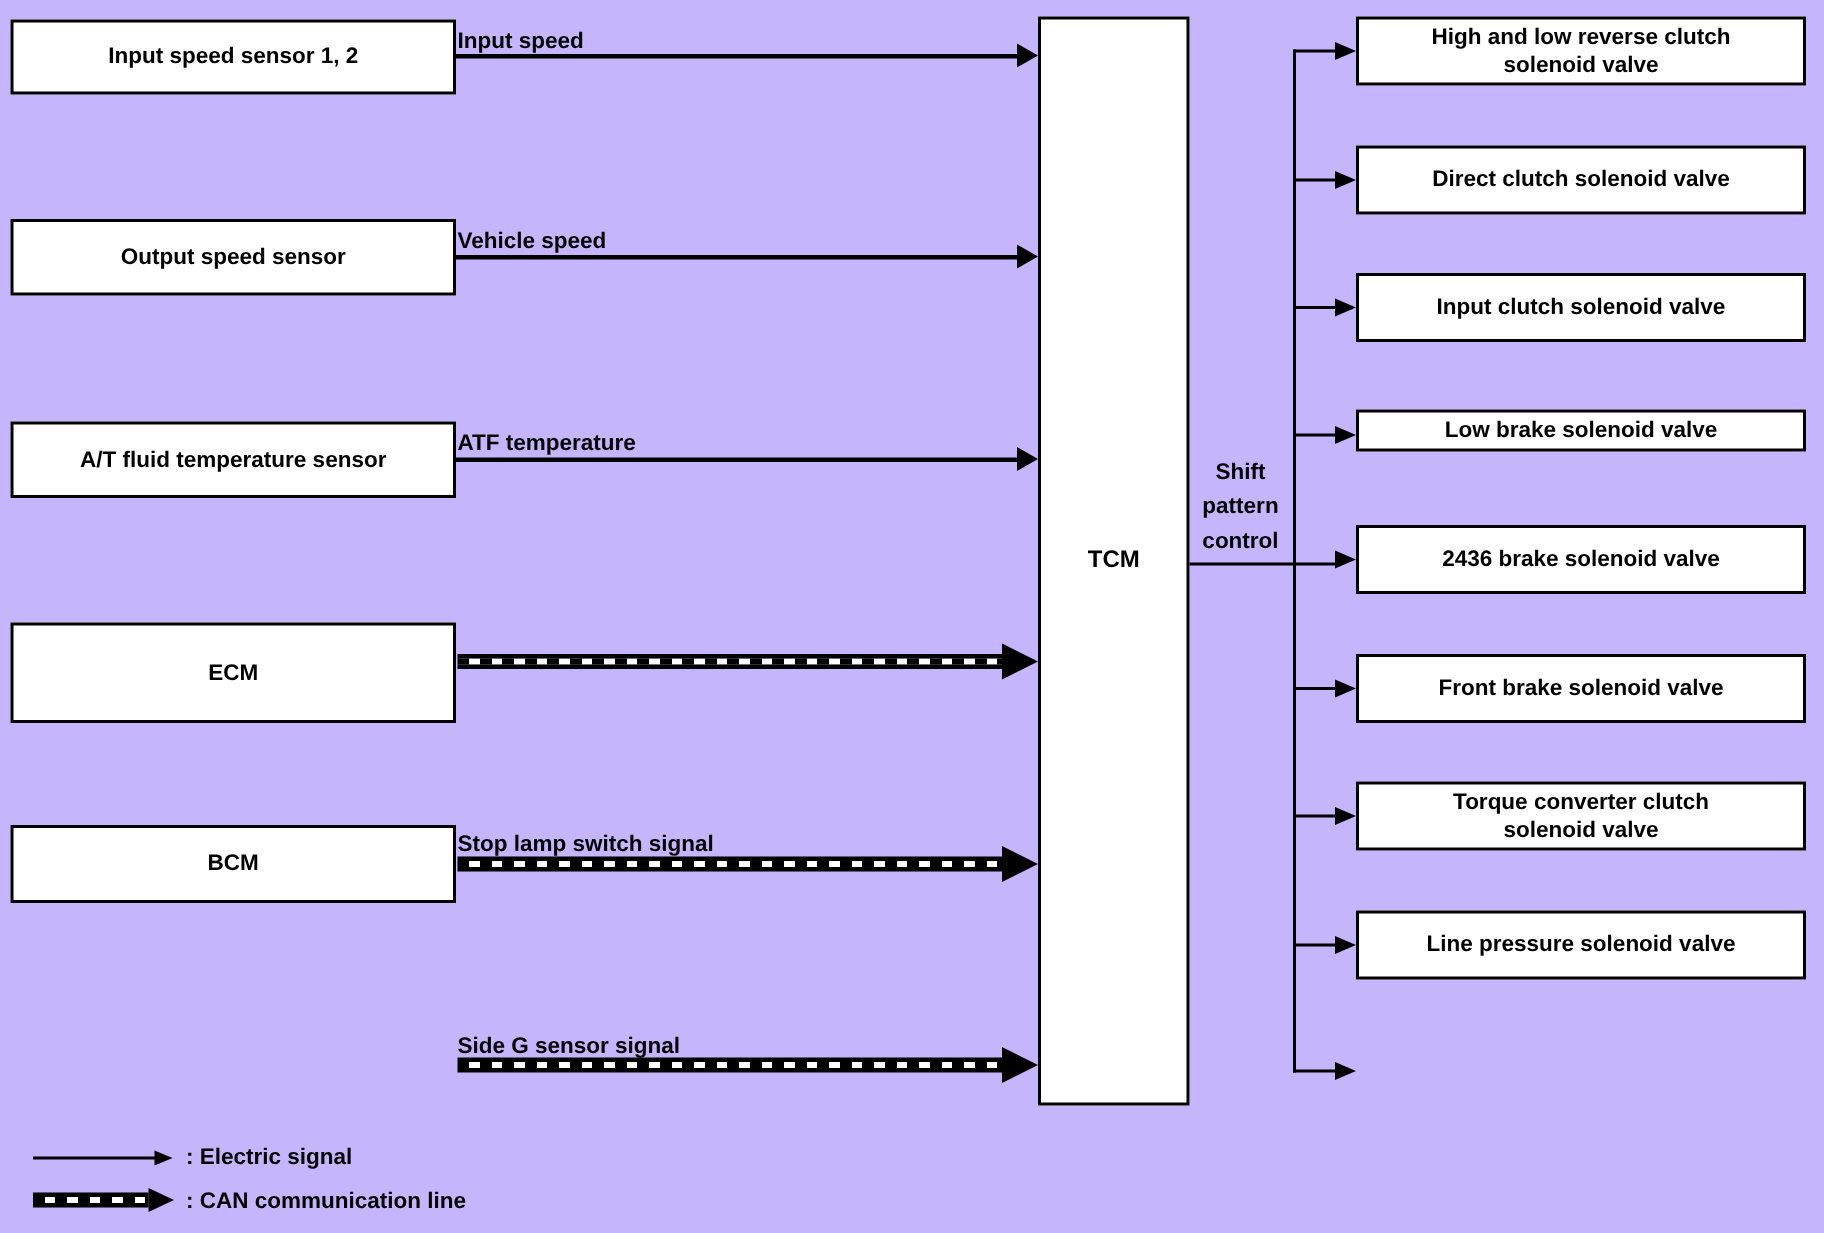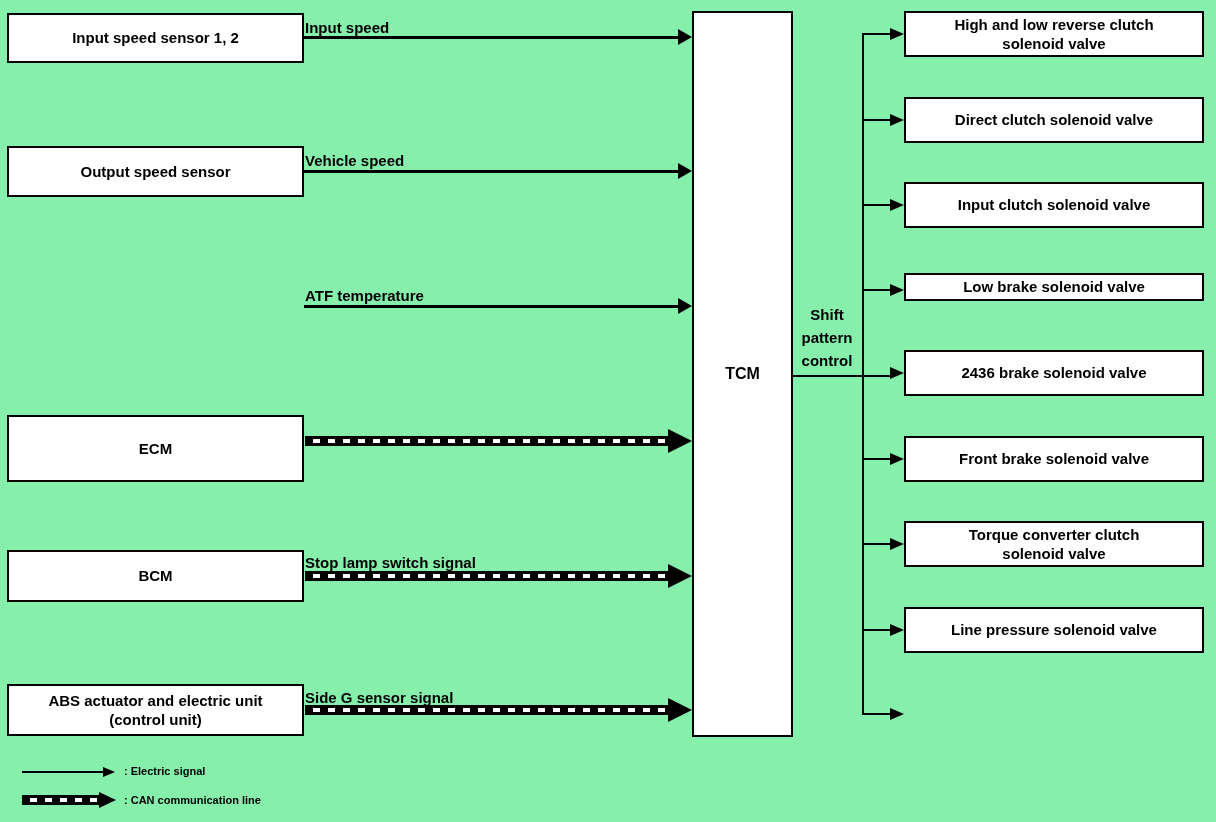--- a/index.html
+++ b/index.html
@@ -1,17 +1,17 @@
 <!DOCTYPE html>
 <html><head>
 <meta charset="utf-8">
 <style>
   html,body{margin:0;padding:0;background:#fff;}
   .canvas{
-    position:relative;width:1216px;height:822px;background:#86efac;
+    position:relative;width:1216px;height:822px;background:#c4b5fd;
     font-family:"Liberation Sans","DejaVu Sans",sans-serif;
     font-weight:bold;color:#000;overflow:hidden;
   }
   .box{
     position:absolute;box-sizing:border-box;border:2px solid #000;background:#fff;
     display:flex;align-items:center;justify-content:center;text-align:center;
     font-size:15px;line-height:1.28;
   }
   .box span,.sig,.shift-label{white-space:pre-line;}
   .sig{
@@ -26,42 +26,41 @@
   .ah-e{border-width:8px 0 8px 14px;}      
   .ah-b{border-width:6px 0 6px 14px;}      
   .ah-c{border-width:12px 0 12px 24px;}    
   .ah-le{border-width:5px 0 5px 12px;}     
   .ah-lc{border-width:8px 0 8px 17px;}     
   .can-line{
     position:absolute;box-sizing:content-box;height:4px;
     border-top:3px solid #000;border-bottom:3px solid #000;
     background:repeating-linear-gradient(90deg,#000 0 8px,#fff 8px 15px);
   }
-  .legend-text{position:absolute;font-size:11px;line-height:17px;}
+  .legend-text{position:absolute;font-size:15px;line-height:17px;}
 </style>
 </head>
 <body>
 
 <div class="canvas">
 
   <div class="box" style="left:7px;top:13px;width:297px;height:50px">
     <span>Input speed sensor 1, 2</span>
   </div>
   <div class="box" style="left:7px;top:146px;width:297px;height:51px">
     <span>Output speed sensor</span>
   </div>
+  <div class="box" style="left:7px;top:281px;width:297px;height:51px">
+    <span>A/T fluid temperature sensor</span>
+  </div>
   <div class="box" style="left:7px;top:415px;width:297px;height:67px">
     <span>ECM</span>
   </div>
   <div class="box" style="left:7px;top:550px;width:297px;height:52px">
     <span>BCM</span>
-  </div>
-  <div class="box" style="left:7px;top:684px;width:297px;height:52px">
-    <span>ABS actuator and electric unit
-(control unit)</span>
   </div>
 
   <div class="sig" style="left:305px;top:16px;width:380px">Input speed</div>
   <div class="sig" style="left:305px;top:149px;width:380px">Vehicle speed</div>
   <div class="sig" style="left:305px;top:284px;width:380px">ATF temperature</div>
   <div class="sig" style="left:305px;top:551px;width:380px">Stop lamp switch signal</div>
   <div class="sig" style="left:305px;top:686px;width:380px">Side G sensor signal</div>
 
   <div class="hline" style="left:304px;top:36px;width:375px;height:3px"></div>
   <div class="ah ah-e" style="left:678px;top:29px"></div>

